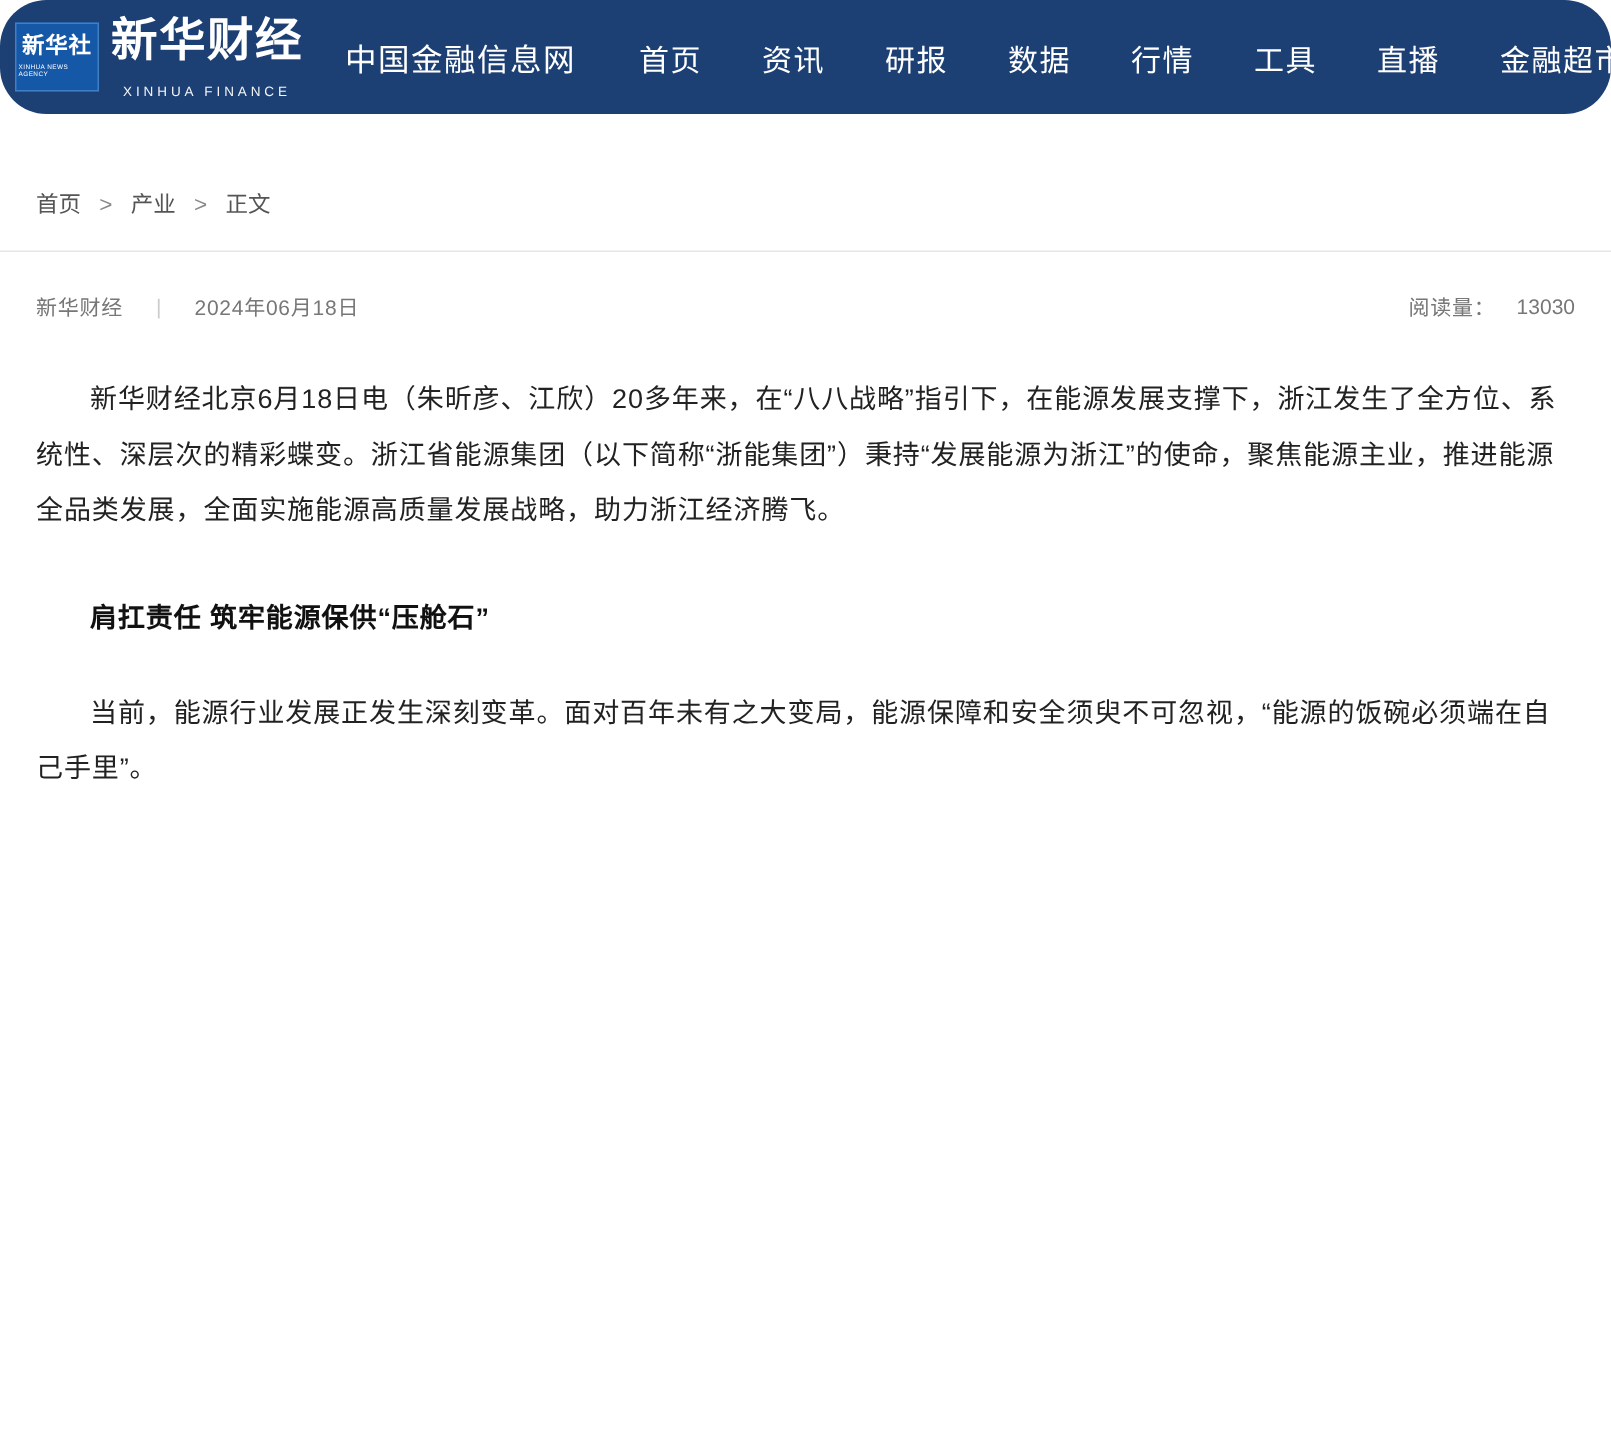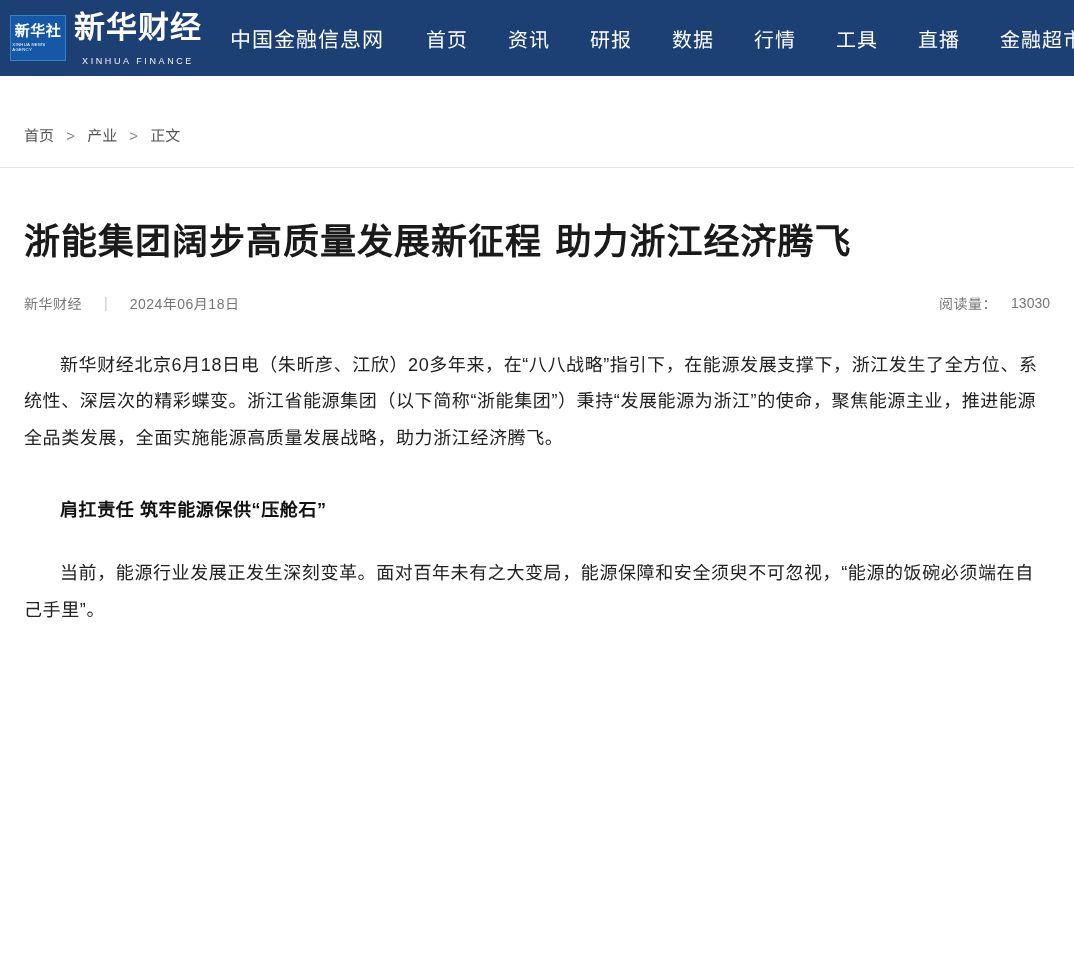--- a/index.html
+++ b/index.html
@@ -13,20 +13,21 @@
   }
 
   
   .topbar {
     height: 76px;
     background: #1c3f74;
     display: flex;
     align-items: center;
     padding: 0 0 0 10px;
     overflow: hidden;
+    border-radius: 31px;
   }
   .logo-block {
     display: flex;
     align-items: center;
     flex: 0 0 auto;
   }
   .logo-mark {
     width: 56px;
     height: 46px;
     background: #1558a8;
@@ -206,21 +207,20 @@
     <a href="#">首页</a>
     <span class="sep">&gt;</span>
     <a href="#">产业</a>
     <span class="sep">&gt;</span>
     <a href="#">正文</a>
   </div>
 </div>
 
 <div class="article">
 
-  <h1 class="headline">浙能集团阔步高质量发展新征程 助力浙江经济腾飞</h1>
 
   <div class="meta-row">
     <span class="meta-source">新华财经</span>
     <span class="meta-divider">|</span>
     <span class="meta-date">2024年06月18日</span>
     <span class="meta-spacer"></span>
     <span class="meta-reads-label">阅读量：</span>
     <span class="meta-reads-count">13030</span>
   </div>
 

